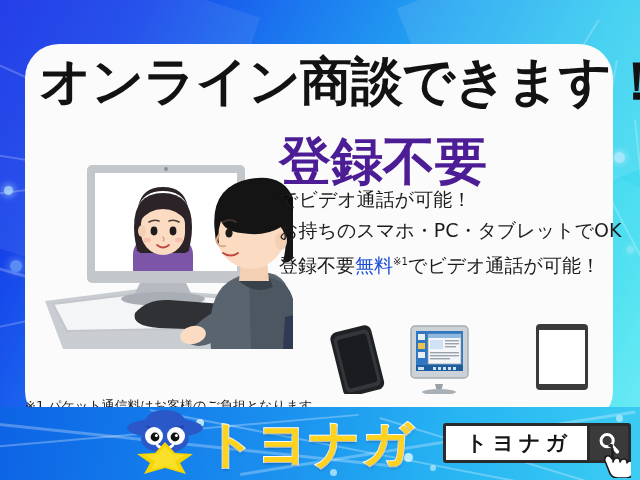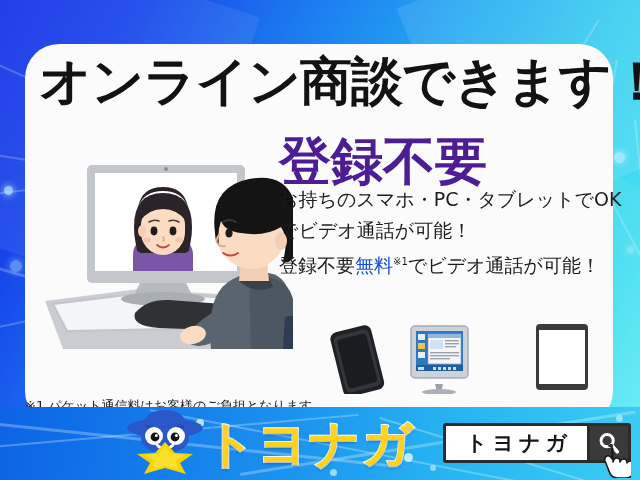--- a/index.html
+++ b/index.html
@@ -173,22 +173,22 @@
 
           <path d="M180 104 q8 5 15 0" stroke="#c2493f" stroke-width="2" fill="none" stroke-linecap="round"></path>
 
           <path d="M242 168 q22-6 26 10 l0 22 l-28 0 Z" fill="#2e3b52"></path>
         </g>
       </svg>
     </div>
 
     <div class="rtext">
       <div class="noreg">登録不要</div>
+      <div class="rline">でビデオ通話が可能！</div>
       <div class="rline">お持ちのスマホ・PC・タブレットでOK</div>
-      <div class="rline">でビデオ通話が可能！</div>
       <div class="rline"><span>登録不要</span><span class="free">無料</span><span class="sup">※1</span><span>でビデオ通話が可能！</span></div>
     </div>
 
     <div class="devices">
       <svg viewBox="0 0 300 72" width="300" height="72">
 
         <g transform="rotate(-14 50 38)">
           <rect x="29" y="6" width="42" height="66" rx="7" fill="#1f2124"></rect>
           <rect x="32" y="10" width="36" height="58" rx="5" fill="#33363a"></rect>
           <rect x="35" y="14" width="30" height="50" rx="3" fill="#1a1c1f"></rect>

